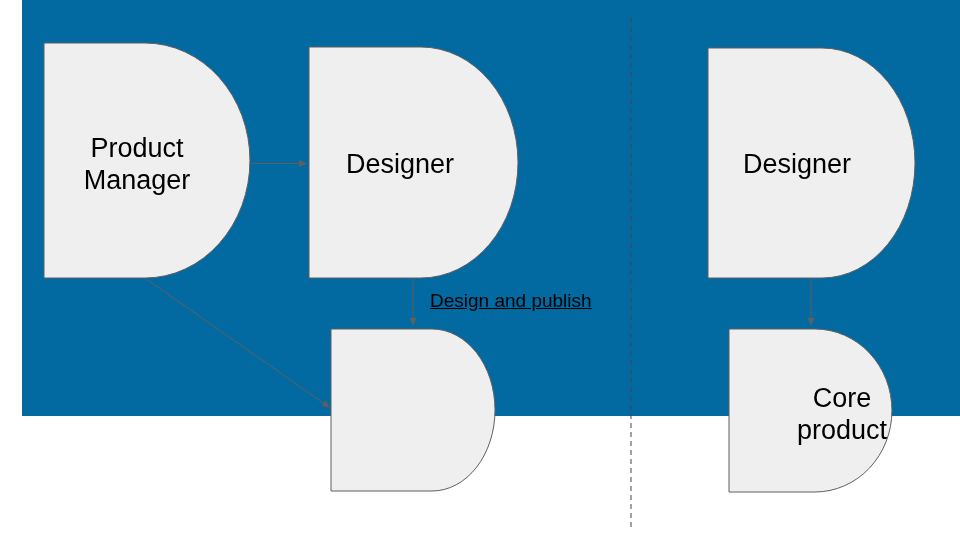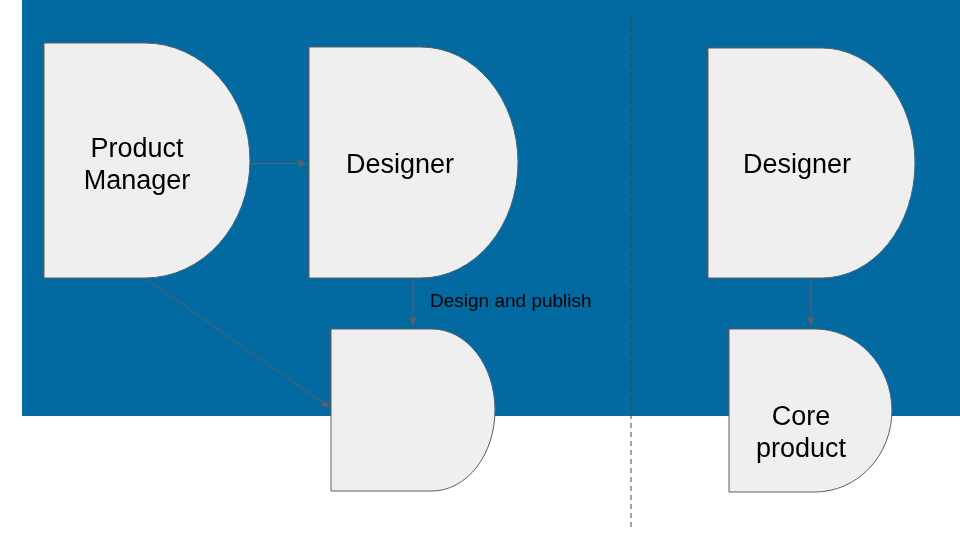--- a/index.html
+++ b/index.html
@@ -85,18 +85,18 @@
     <line class="connector" x1="789" y1="279" x2="789" y2="325" marker-end="url(#arrowhead)"></line>
   </svg>
 
   <div class="node-label" style="left:35px; top:132px; width:160px;">Product Manager</div>
 
   <div class="node-label" style="left:298px; top:148px; width:160px;">Designer</div>
 
 
   <div class="node-label" style="left:695px; top:148px; width:160px;">Designer</div>
 
-  <div class="node-label" style="left:709px; top:400px; width:140px;">Core product</div>
+  <div class="node-label" style="left:709px; top:382px; width:140px;padding-left:41px;">Core product</div>
 
-  <div class="edge-label" style="left:408px; top:289px;">Design and publish</div>
+  <div class="edge-label" style="left:408px; top:289px;text-decoration:underline;">Design and publish</div>
 
 
 </div>
 
 </body></html>

